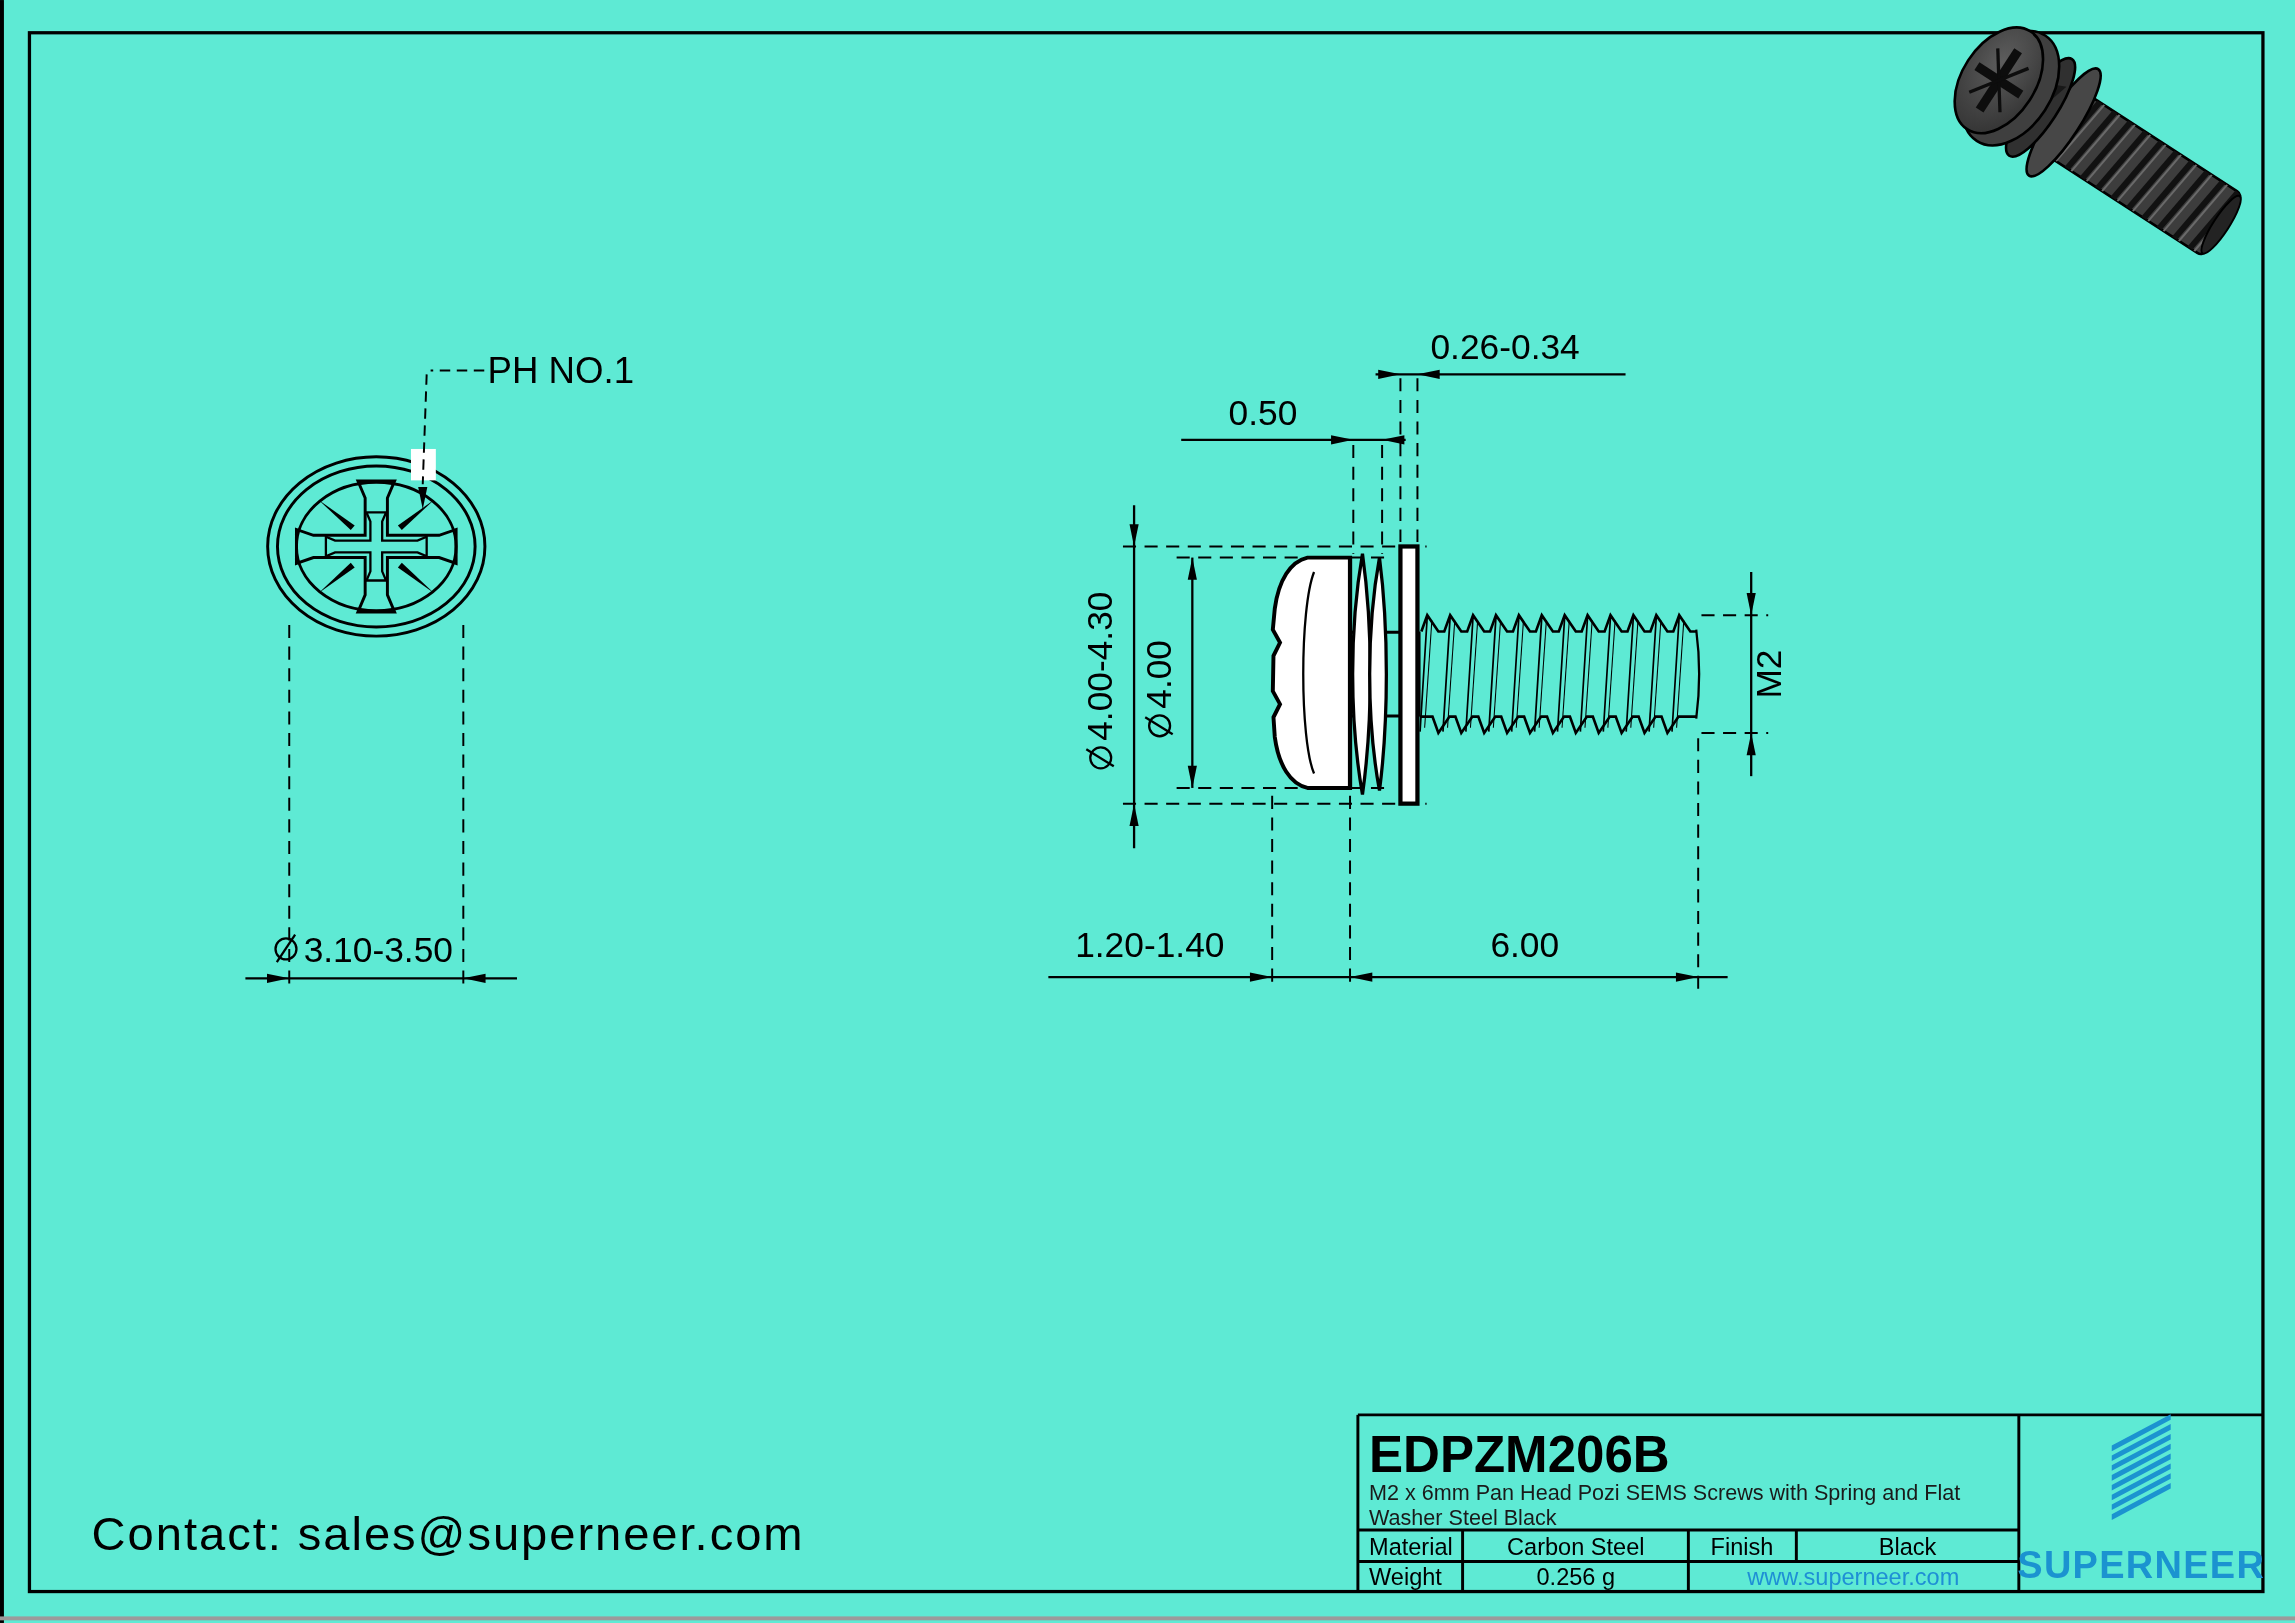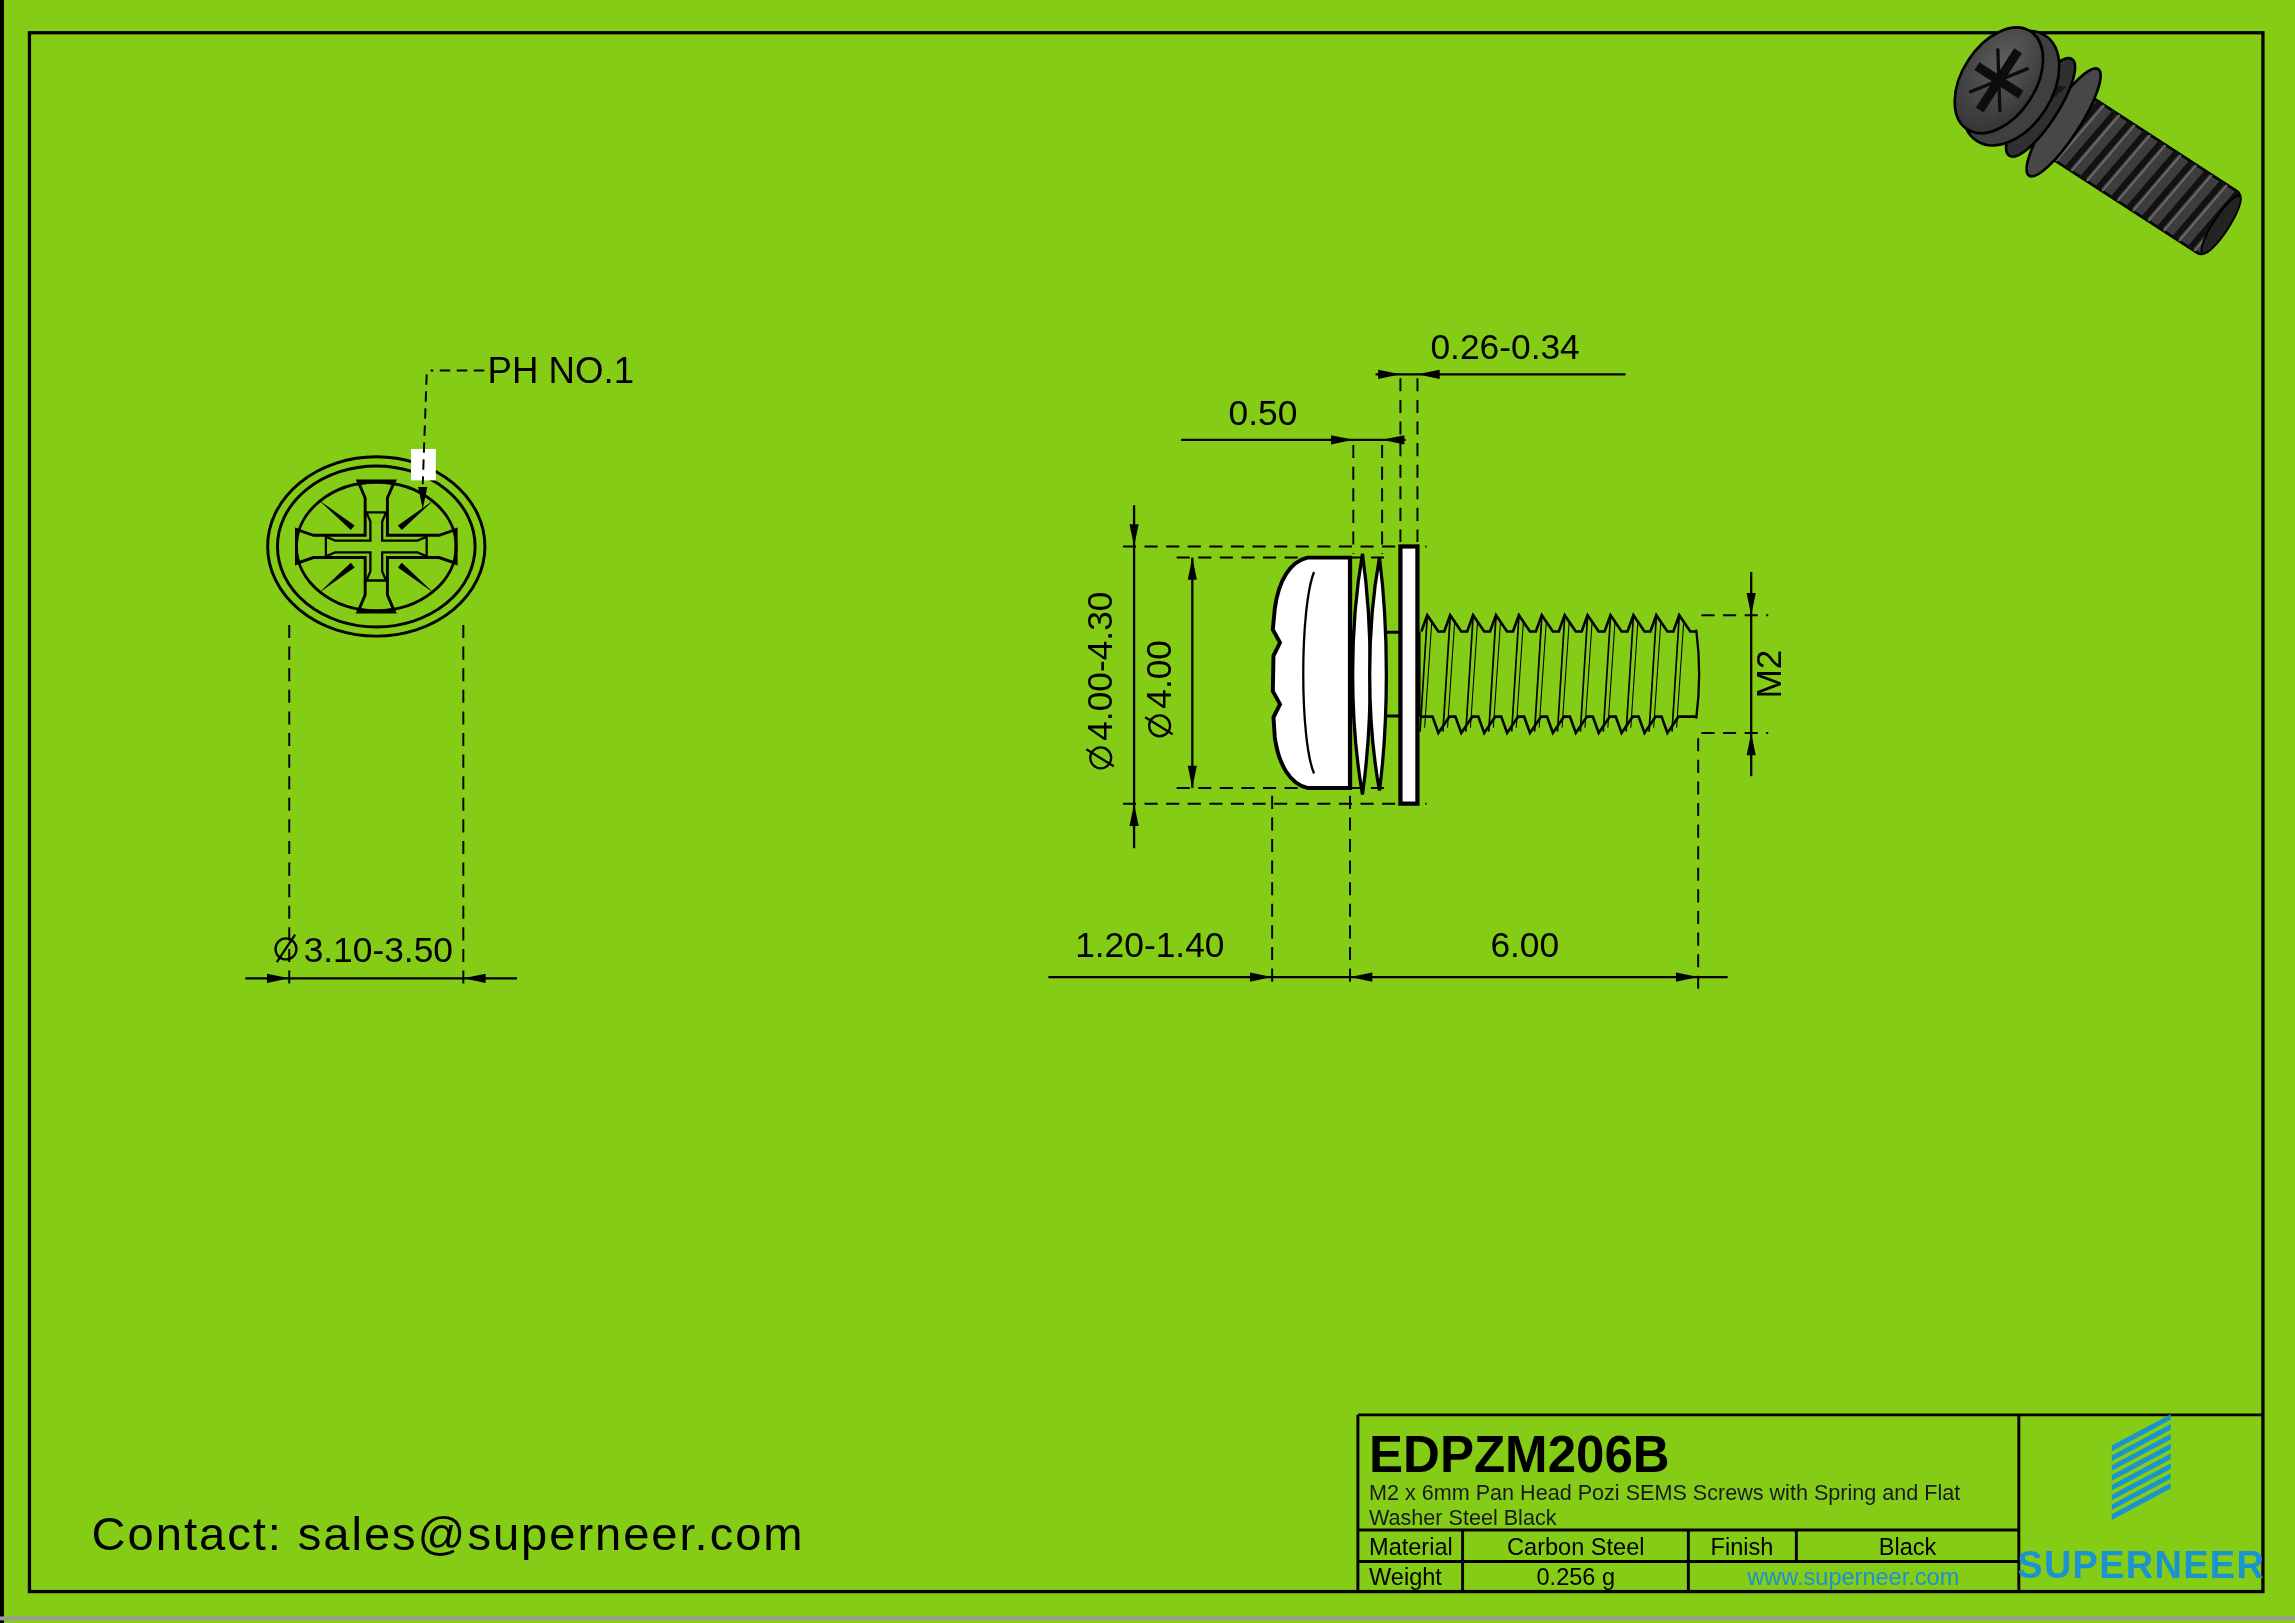--- a/index.html
+++ b/index.html
@@ -1,16 +1,16 @@
 <!DOCTYPE html>
 <html style="font-size:10.5px"><head>
 <meta charset="utf-8">
 <style>
   html,body{margin:0;padding:0;background:#ffffff;}
-  #stage{position:relative;width:2295px;height:1623px;background:#84cc16;overflow:hidden;}
+  #stage{position:relative;width:2295px;height:1623px;background:#5eead4;overflow:hidden;}
   svg{position:absolute;left:0;top:0;}
   text{font-family:"Liberation Sans", sans-serif;fill:#000;}
   .dim{font-size:54px;}
   .lbl{font-size:56px;}
   .tb-big{font-size:78px;font-weight:bold;}
   .tb-desc{font-size:33px;fill:#1a1a1a;}
   .tb-cell{font-size:36px;}
   .brand{font-size:58px;font-weight:bold;letter-spacing:2px;}
   .contact{font-size:72px;letter-spacing:3px;}
   .thin{stroke:#000;stroke-width:3.5;fill:none;}

